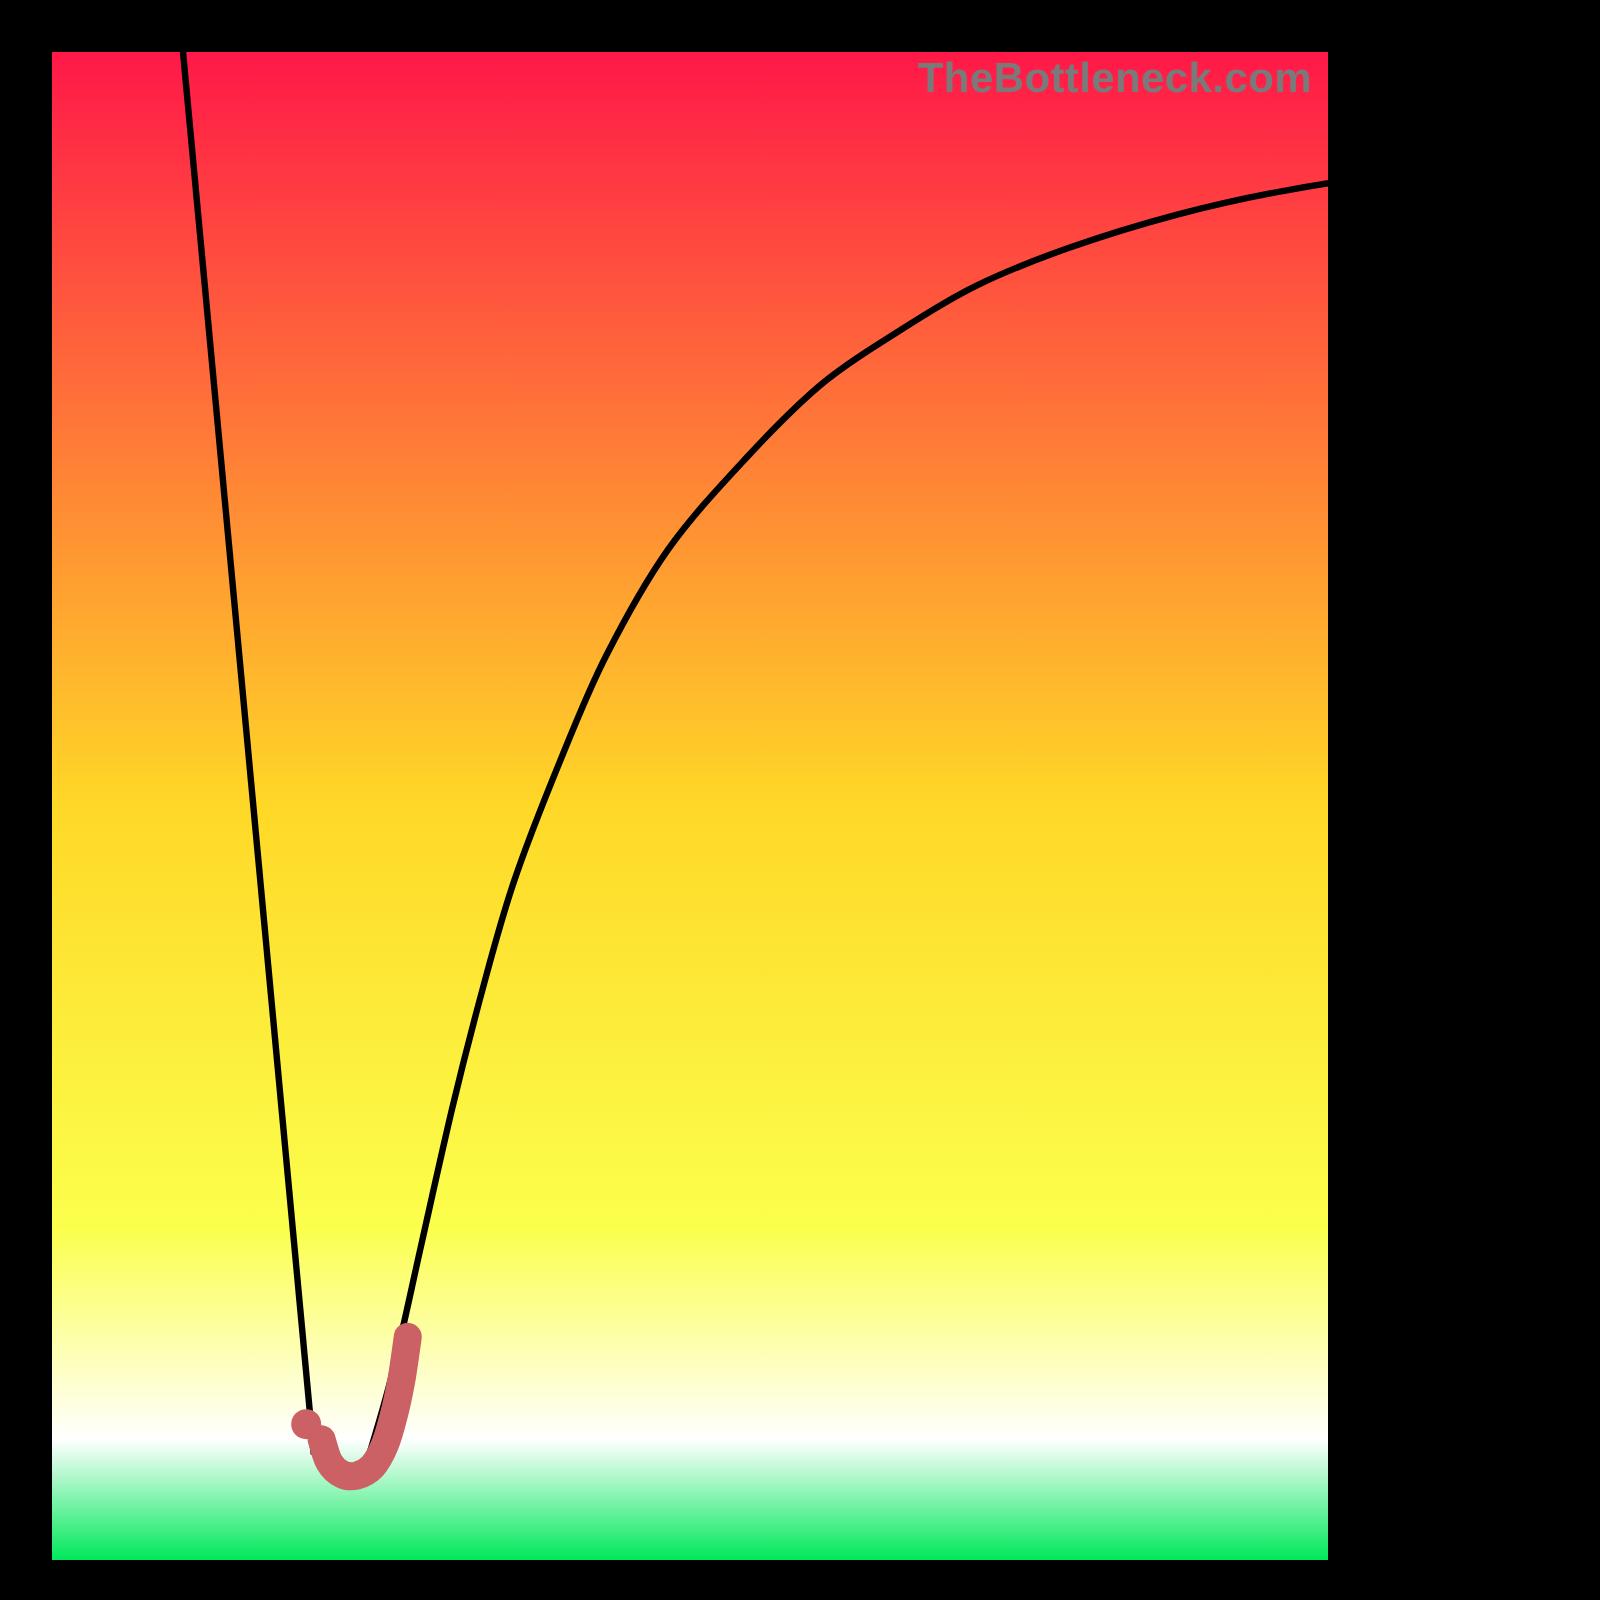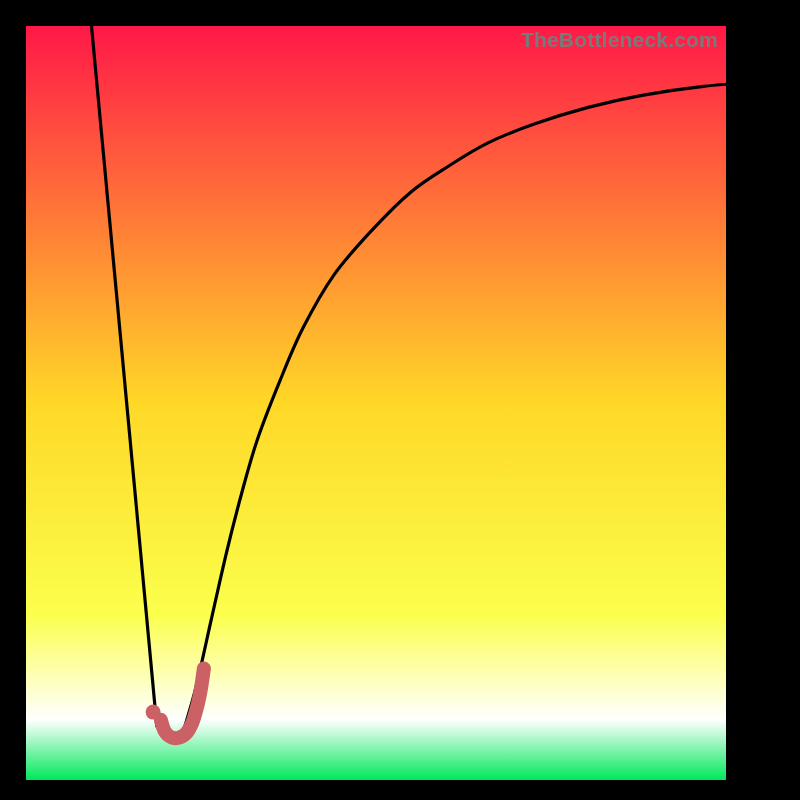--- a/index.html
+++ b/index.html
@@ -13,21 +13,21 @@
   .outer {
     position: absolute;
     left: 0; top: 0;
     width: 800px; height: 800px;
     background: #000;
   }
   .plot {
     position: absolute;
     left: 26px;
     top: 26px;
-    width: 700px;
+    width: 638px;
     height: 754px;
     overflow: hidden;
   }
   .watermark {
     position: absolute;
     top: 2px;
     right: 8px;
     color: #7a7a7a;
     font-size: 21px;
     font-weight: 600;

